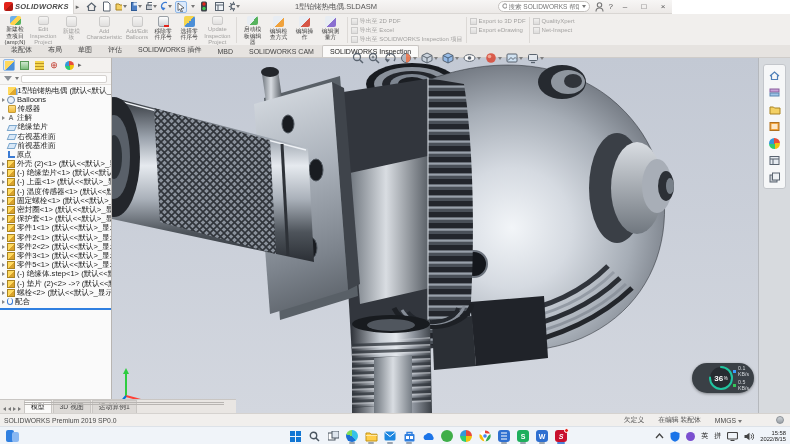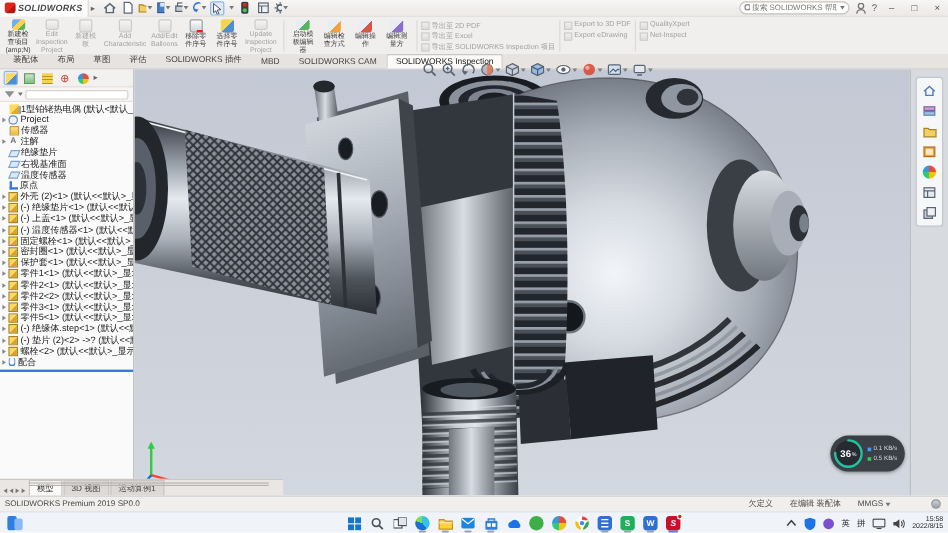--- a/index.html
+++ b/index.html
@@ -1,19 +1,19 @@
 <!DOCTYPE html>
 <html><head>
 <meta charset="utf-8">
 <style>
 *{margin:0;padding:0;box-sizing:border-box}
 html,body{width:790px;height:444px;overflow:hidden}
 body{position:relative;font-family:"Liberation Sans",sans-serif;background:#fff;font-size:8px;color:#333}
 
-.titlebar{position:absolute;left:0;top:0;width:790px;height:14px;background:linear-gradient(#f7f6f5,#ece9e7);border-bottom:1px solid #d9d6d3;display:flex;align-items:center}
+.titlebar{position:absolute;left:0;top:0;width:672px;height:14px;background:linear-gradient(#f7f6f5,#ece9e7);border-bottom:1px solid #d9d6d3;display:flex;align-items:center}
 .logo{display:flex;align-items:center;gap:2px;padding:0 4px;height:14px;background:#fff;border-right:1px solid #d9d6d3}
 .logo-mark{width:9px;height:9px;background:linear-gradient(135deg,#e2231a 55%,#b01810 55%);border-radius:2px}
 .logo-text{font-size:7.5px;font-weight:bold;font-style:italic;color:#4a4a4a;letter-spacing:.2px}
 .qat{display:flex;align-items:center;gap:3px;margin-left:6px}
 .qat .qi{width:12px;height:12px;display:flex;align-items:center;justify-content:center}
 .qat .sel{border:1px solid #8fb8e8;background:#dceafc;border-radius:2px}
 .caret{width:0;height:0;border-left:2.5px solid transparent;border-right:2.5px solid transparent;border-top:3px solid #777;display:inline-block;margin-left:1px}
 .doc-title{position:absolute;left:0;right:0;text-align:center;font-size:7.5px;color:#555;pointer-events:none}
 .tb-right{position:absolute;right:2px;top:1px;display:flex;align-items:center;gap:5px}
 .searchbox{display:flex;align-items:center;gap:2px;width:92px;height:11px;border:1px solid #c4c1be;border-radius:6px;background:#fff;padding:0 3px}
@@ -89,21 +89,21 @@
 .statusbar{position:absolute;left:0;top:413px;width:790px;height:13px;background:#f1efed;border-top:1px solid #d5d2cf;display:flex;align-items:center;font-size:6.8px;color:#4a4a4a;padding:0 4px;z-index:22}
 .st-right{position:absolute;right:48px;display:flex;gap:14px;align-items:center}
 .st-caret{width:0;height:0;border-left:2.5px solid transparent;border-right:2.5px solid transparent;border-top:3px solid #777;display:inline-block;margin-left:2px}
 .st-icon{position:absolute;right:6px;width:8px;height:8px;border-radius:50%;background:linear-gradient(#cfd3d8,#9aa0a6);border:1px solid #8a9096}
 
 .taskpane{position:absolute;right:0;top:58px;width:32px;height:355px;background:#d7dade;border-left:1px solid #b5b8bd;z-index:15}
 .tp-box{margin:6px 4px;background:#f6f7f8;border:1px solid #c3c6cb;border-radius:3px;display:flex;flex-direction:column;align-items:center;gap:4px;padding:4px 0}
 .tp-ic{width:13px;height:13px;display:flex;align-items:center;justify-content:center}
 
 .netwidget{position:absolute;left:692px;top:363px;width:62px;height:30px;background:#3a4046;border-radius:15px;z-index:40;display:flex;align-items:center;box-shadow:0 1px 3px rgba(0,0,0,.4)}
-.nw-circle{position:relative;width:26px;height:26px;margin-left:2px}
+.nw-circle{position:relative;width:26px;height:26px;margin-left:16px}
 .nw-circle svg{position:absolute;left:0;top:0}
 .nw-num{position:absolute;left:0;top:0;width:26px;height:26px;display:flex;align-items:center;justify-content:center;color:#fff;font-size:8px;font-weight:bold}
 .nw-num small{font-size:4.5px;font-weight:normal;margin-left:.5px}
 .nw-rows{display:flex;flex-direction:column;gap:2px;margin-left:3px}
 .nw-row{display:flex;align-items:center;gap:2px;font-size:5.2px;color:#d5dade}
 .dotb{width:3px;height:3px;background:#3aa0ff;flex:none}
 .dotg{width:3px;height:3px;background:#35c75a;flex:none}
 
 .taskbarwin{position:absolute;left:0;top:426px;width:790px;height:18px;background:#f0f4f9;border-top:1px solid #dde2e8;z-index:50}
 .tb-widgets{position:absolute;left:6px;top:3px}
@@ -184,20 +184,21 @@
         </svg>
       </span>
     <span class="qi">
         <svg width="11" height="11">
           <circle cx="5.5" cy="5.5" r="2.5" fill="none" stroke="#5a6470" stroke-width="1.4"></circle>
           <path d="M5.5 .8 V2.2 M5.5 8.8 V10.2 M.8 5.5 H2.2 M8.8 5.5 H10.2 M2.2 2.2 L3.2 3.2 M7.8 7.8 L8.8 8.8 M8.8 2.2 L7.8 3.2 M3.2 7.8 L2.2 8.8" stroke="#5a6470" stroke-width="1.1"></path>
         </svg>
         <span class="caret"></span>
       </span>
   </div>
+  <div class="doc-title">1型铂铑热电偶.SLDASM</div>
   <div class="tb-right">
     <div class="searchbox">
       <svg width="7" height="7">
           <circle cx="3" cy="3" r="2.2" fill="none" stroke="#888"></circle>
           <path d="M4.8 4.8 L6.5 6.5" stroke="#888"></path>
         </svg>
       <input type="text" placeholder="搜索 SOLIDWORKS 帮助" style="">
       <span class="caret"></span>
     </div>
     <svg width="9" height="10">
@@ -578,21 +579,21 @@
   </div>
   <div class="tree">
     <div class="trow">
         <span class="arr-sp"></span>
         <span class="ti ti-asm"></span>
         <span class="lbl">1型铂铑热电偶 (默认&lt;默认_显示状态-1</span>
       </div>
     <div class="trow">
         <span class="arr"></span>
         <span class="ti ti-hist"></span>
-        <span class="lbl">Project</span>
+        <span class="lbl">Balloons</span>
       </div>
     <div class="trow">
         <span class="arr-sp"></span>
         <span class="ti ti-folder"></span>
         <span class="lbl">传感器</span>
       </div>
     <div class="trow">
         <span class="arr"></span>
         <span class="ti ti-anno">A</span>
         <span class="lbl">注解</span>
@@ -603,21 +604,21 @@
         <span class="lbl">绝缘垫片</span>
       </div>
     <div class="trow">
         <span class="arr-sp"></span>
         <span class="ti ti-plane"></span>
         <span class="lbl">右视基准面</span>
       </div>
     <div class="trow">
         <span class="arr-sp"></span>
         <span class="ti ti-plane"></span>
-        <span class="lbl">温度传感器</span>
+        <span class="lbl">前视基准面</span>
       </div>
     <div class="trow">
         <span class="arr-sp"></span>
         <span class="ti ti-origin"></span>
         <span class="lbl">原点</span>
       </div>
     <div class="trow">
         <span class="arr"></span>
         <span class="ti ti-part"></span>
         <span class="lbl">外壳 (2)&lt;1&gt; (默认&lt;&lt;默认&gt;_显示状态</span>

